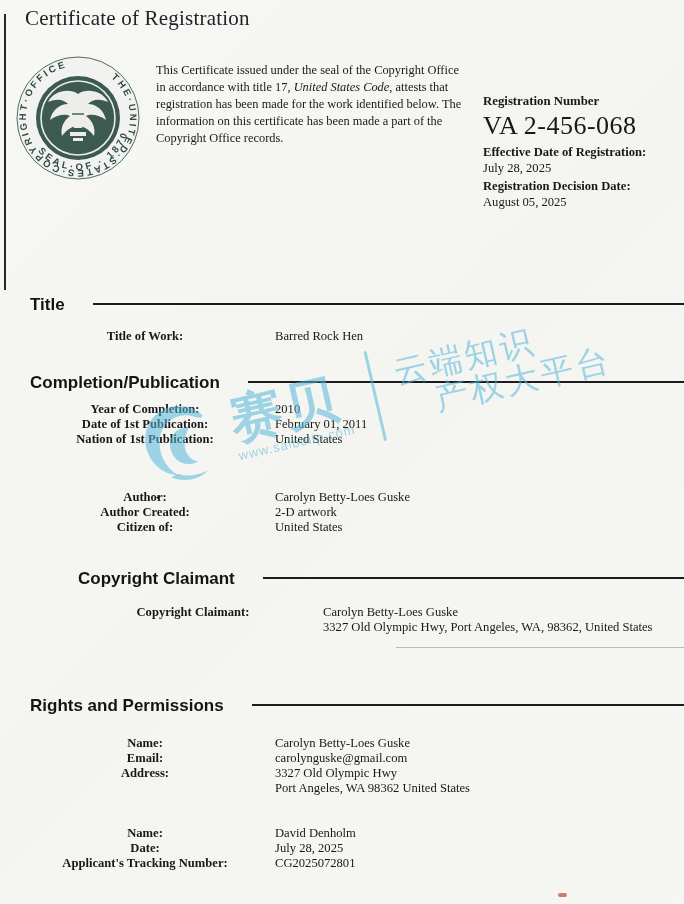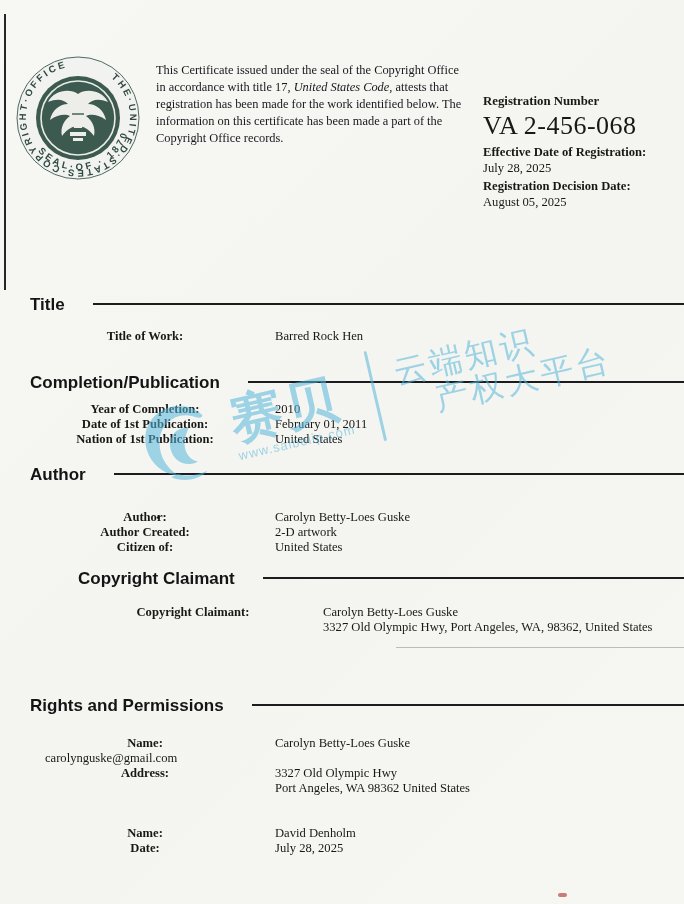--- a/index.html
+++ b/index.html
@@ -82,20 +82,21 @@
   .faint-rule { position: absolute; left: 396px; top: 647px; width: 288px; height: 1px; background: rgba(40,40,40,0.28); }
   .red-speck { position: absolute; left: 558px; top: 893px; width: 9px; height: 4px; background: #b23a33; opacity: 0.65; border-radius: 2px; }
 </style>
 </head>
 <body>
 
 <div class="page">
 
   <div class="left-rule"></div>
 
+  <div class="cert-title">Certificate of Registration</div>
 
   <div class="seal-wrap">
     <svg viewBox="0 0 132 132" width="132" height="132">
       <defs>
         <path id="arcTop" d="M 66,118 A 52,52 0 1 1 66.01,118" transform="rotate(-155 66 66)"></path>
         <path id="arcBottom" d="M 14,66 A 52,52 0 0 0 118,66"></path>
       </defs>
       <circle cx="66" cy="66" r="61" fill="#f2f3f0" stroke="#3c5a50" stroke-width="1" opacity="0.9"></circle>
       <text font-family="Liberation Sans, sans-serif" font-size="9.5" font-weight="bold" fill="#2f4a42" letter-spacing="2.5">
         <textPath href="#arcTop" startOffset="4%">THE·UNITED·STATES·COPYRIGHT·OFFICE</textPath>
@@ -154,24 +155,20 @@
         <div class="val">February 01, 2011</div>
       </div>
       <div class="row">
         <div class="lbl">Nation of 1st Publication:</div>
         <div class="val">United States</div>
       </div>
     </div>
   </div>
 
   <div class="section sec-author">
-    <div class="sec-head-row">
-      <div class="sec-heading">Author</div>
-      <div class="sec-line"></div>
-    </div>
     <div class="rows">
       <span class="bullet">•</span>
       <div class="row">
         <div class="lbl">Author:</div>
         <div class="val">Carolyn Betty-Loes Guske</div>
       </div>
       <div class="row">
         <div class="lbl">Author Created:</div>
         <div class="val">2-D artwork</div>
       </div>
@@ -203,20 +200,21 @@
     <div class="sec-head-row">
       <div class="sec-heading">Rights and Permissions</div>
       <div class="sec-line"></div>
     </div>
     <div class="rows">
       <div class="row">
         <div class="lbl">Name:</div>
         <div class="val">Carolyn Betty-Loes Guske</div>
       </div>
       <div class="row">
+        <div class="lbl">Email:</div>
         <div class="val">carolynguske@gmail.com</div>
       </div>
       <div class="row">
         <div class="lbl">Address:</div>
         <div class="val">3327 Old Olympic Hwy</div>
       </div>
       <div class="row">
         <div class="lbl"></div>
         <div class="val">Port Angeles, WA 98362 United States</div>
       </div>
@@ -225,20 +223,24 @@
 
   <div class="section sec-cert">
     <div class="rows">
       <div class="row">
         <div class="lbl">Name:</div>
         <div class="val">David Denholm</div>
       </div>
       <div class="row">
         <div class="lbl">Date:</div>
         <div class="val">July 28, 2025</div>
+      </div>
+      <div class="row">
+        <div class="lbl">Applicant's Tracking Number:</div>
+        <div class="val">CG2025072801</div>
       </div>
     </div>
   </div>
 
   <div class="faint-rule"></div>
   <div class="red-speck"></div>
 
   <div class="watermark">
     <svg class="wm-logo" viewBox="0 0 100 104">
       <path d="M78 30 C64 8 30 8 16 30 C4 50 12 80 38 88 C28 78 22 64 26 48 C30 30 50 20 66 28 C72 31 76 34 78 30 Z" fill="#56b8dc"></path>

